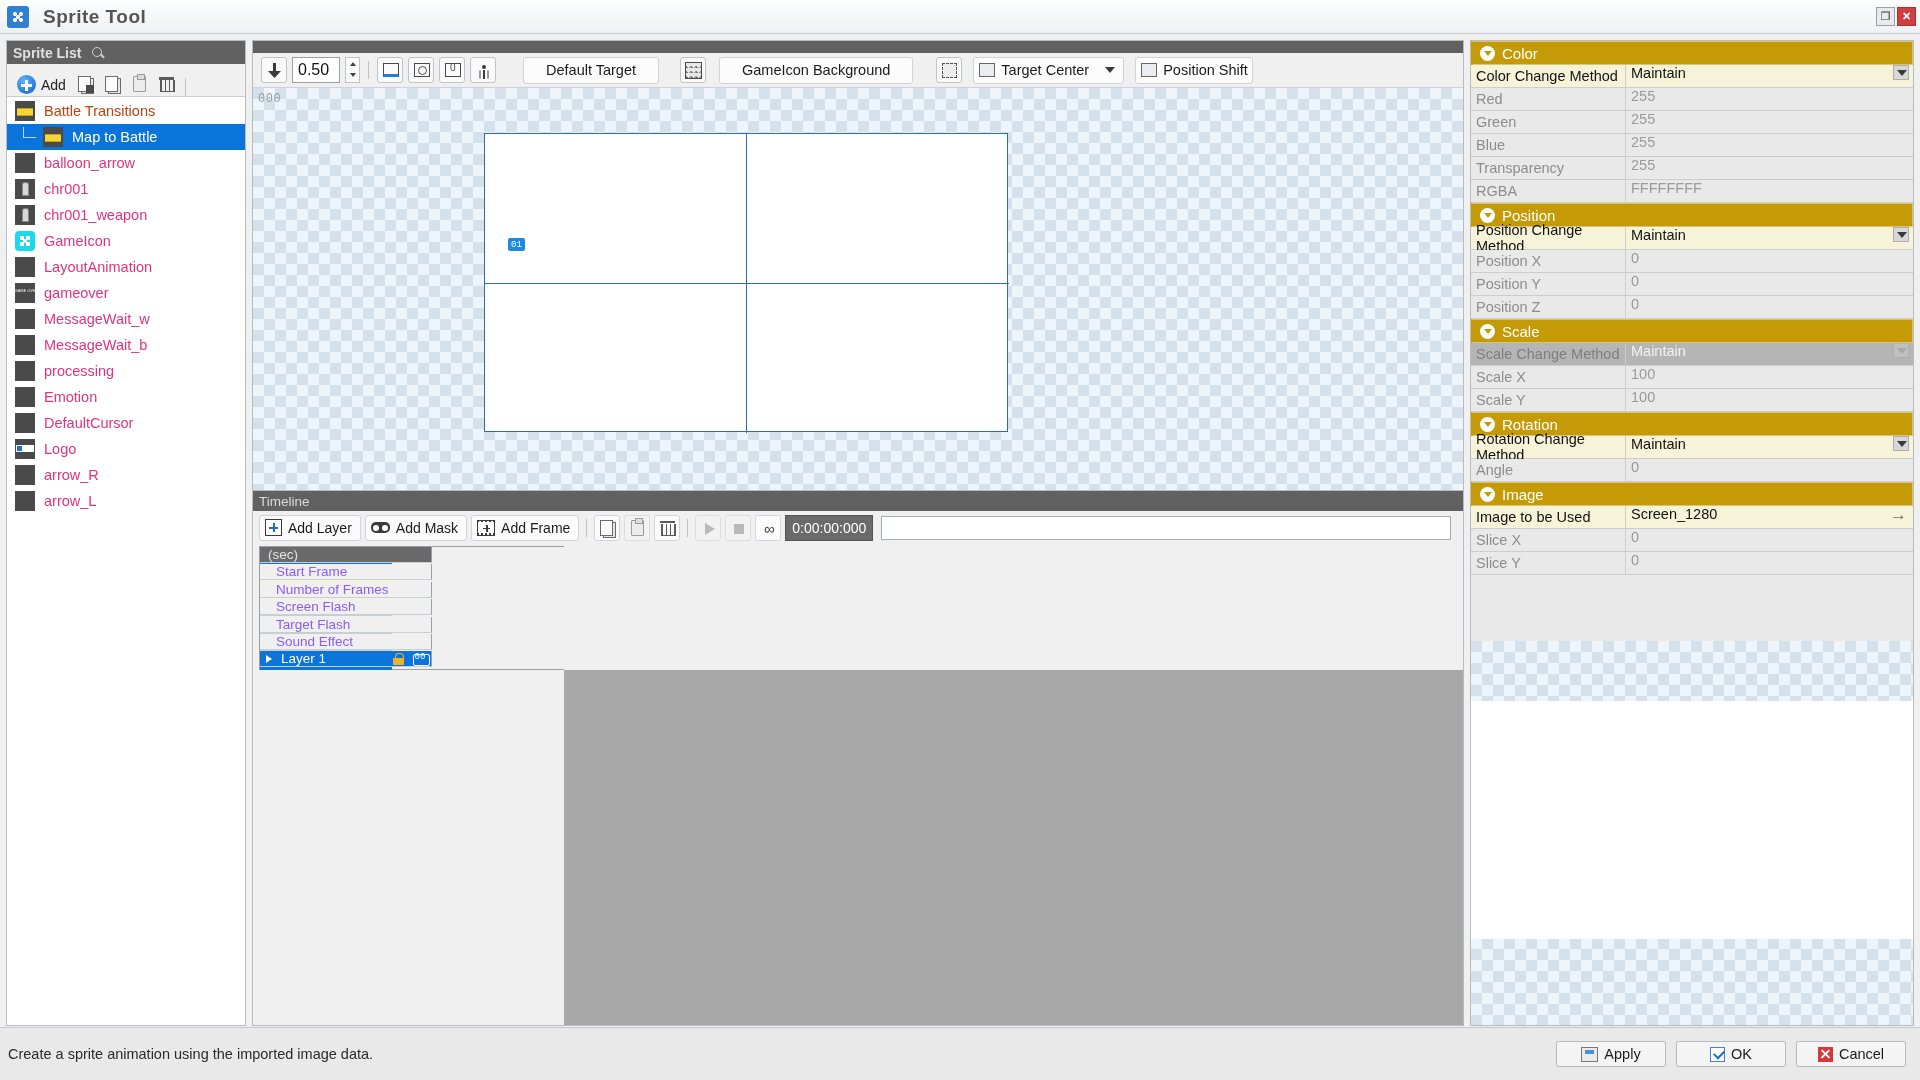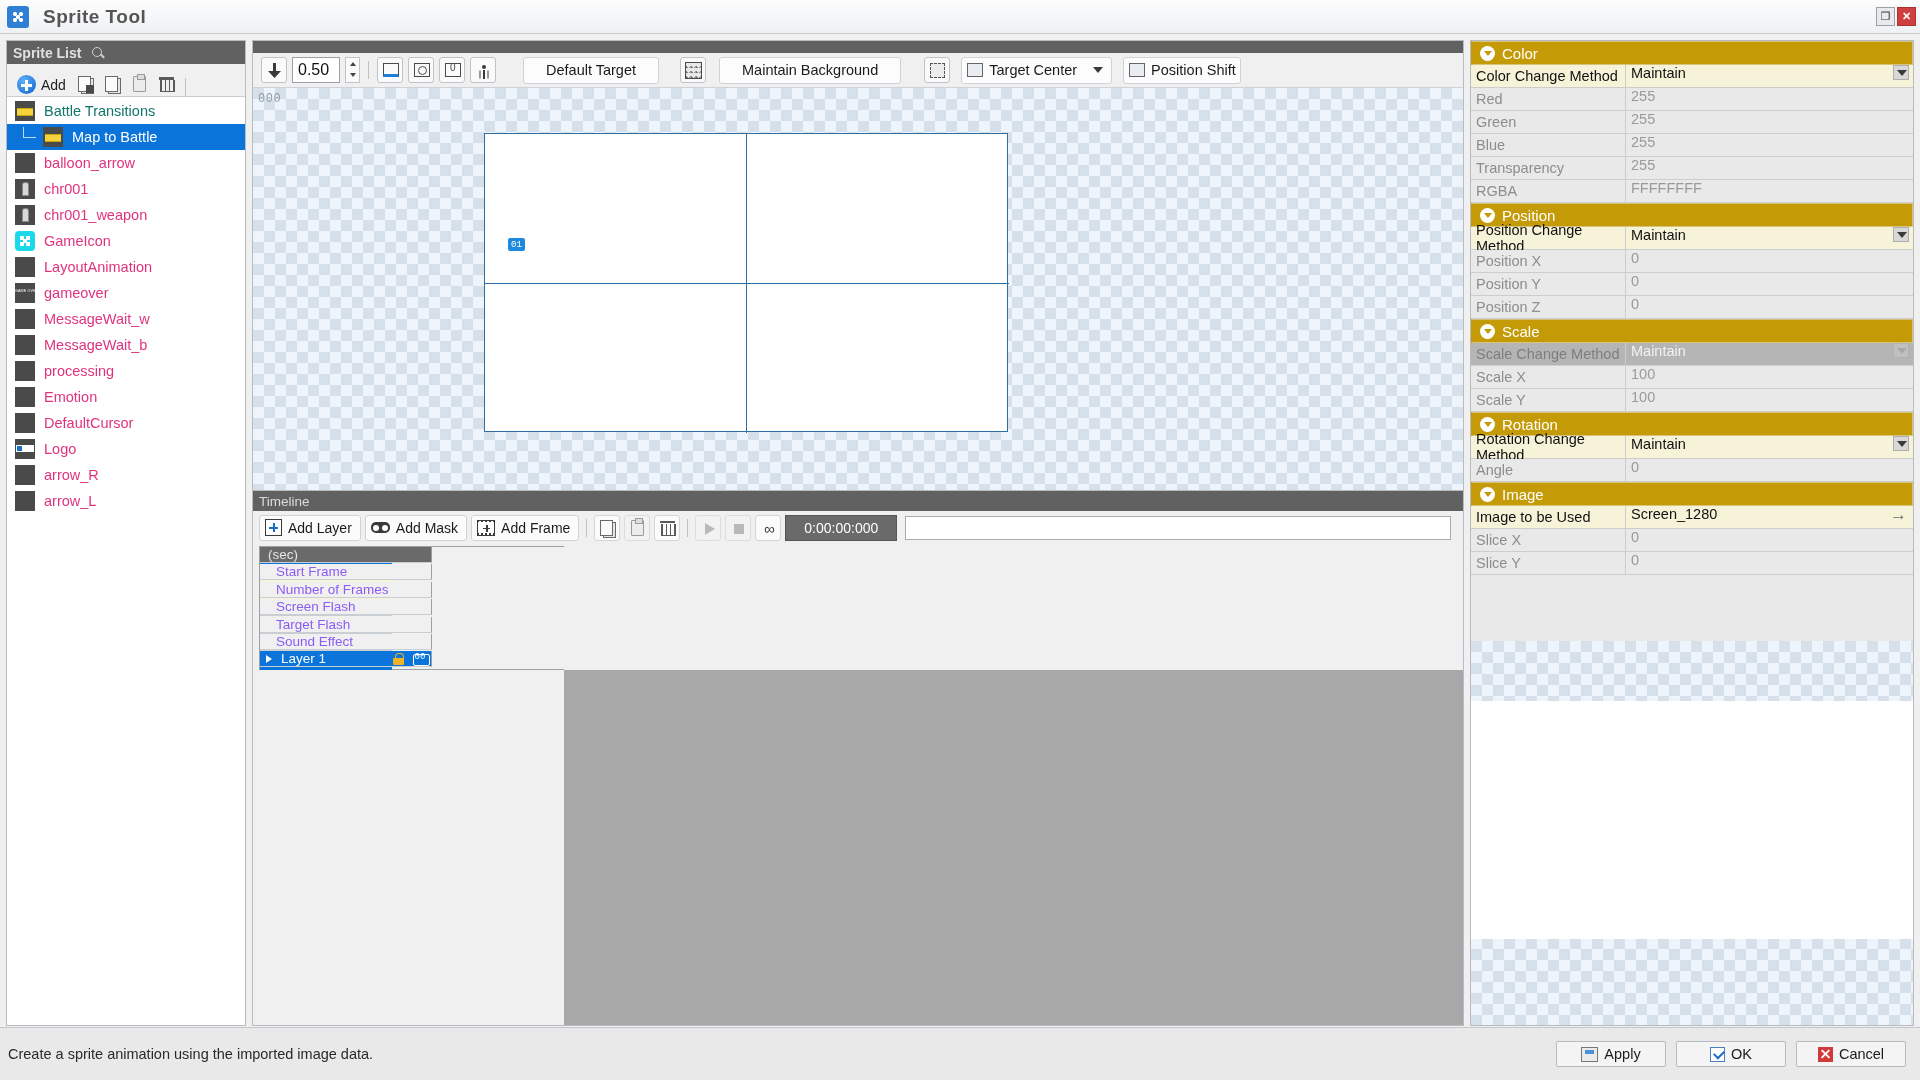--- a/index.html
+++ b/index.html
@@ -120,21 +120,21 @@
   .tool-sep { width:1px; height:18px; background:#c2c2c2; margin:0 3px; }
 
   .sp-list {
     flex:1; background:#fff; border-top:1px solid #c9ced2; overflow:hidden;
     padding-top:1px;
   }
   .sp-item {
     height:26px; display:flex; align-items:center; padding-left:8px;
     font-size:14.5px; color:#e0337f; white-space:nowrap;
   }
-  .sp-item.root { color:#0f766e; }
+  .sp-item.root { color:#c2410c; }
   .sp-item.sel { background:#0a74da; color:#fff; }
   .sp-thumb {
     width:20px; height:20px; background:#4a4a4a; flex:none; margin-right:9px;
     position:relative; overflow:hidden;
   }
   .tree-dash {
     width:28px; height:20px; flex:none; position:relative;
   }
   .tree-dash::before{
     content:""; position:absolute; left:8px; top:0; width:1px; height:10px;
@@ -367,21 +367,21 @@
     border-left:10px solid #b9b9b9;
   }
   .stop-sq{
     position:absolute; left:8px; top:8px; width:10px;height:10px;background:#b9b9b9;
   }
   .loop-ic{
     position:absolute; left:4px; top:7px; width:18px; height:11px;
     color:#3a3a3a; font-size:15px; line-height:11px; text-align:center;
   }
   .time-field {
-    height:26px; min-width:78px; padding:0 18px; background:#6a6a6a; color:#fff;
+    height:26px; min-width:78px; padding:0 6px; background:#6a6a6a; color:#fff;
     display:flex; align-items:center; justify-content:center; font-size:14px;
     border:1px solid #555; flex:none;
   }
   .scrub {
     flex:1; height:24px; background:#fff; border:1px solid #a8adb2; margin-left:4px;
     margin-right:6px;
   }
 
   
   .tl-table {
@@ -657,21 +657,21 @@
       <span class="sq-btn">
           <span class="vb-ic num"></span>
         </span>
       <span class="sq-btn">
           <span class="vb-ic vb-person" style="border:none"></span>
         </span>
       <span class="wide-btn" style="margin-left:22px">Default Target</span>
       <span class="sq-btn img-btn" style="margin-left:16px">
           <span class="mini"></span>
         </span>
-      <span class="wide-btn" style="margin-left:8px">Maintain Background</span>
+      <span class="wide-btn" style="margin-left:8px">GameIcon Background</span>
       <span class="sq-btn" style="margin-left:18px">
           <span class="dashbox"></span>
         </span>
       <span class="combo" style="margin-left:6px">
         <span class="boxic"></span>
         <span class="label">Target Center</span>
         <span class="caret"></span>
       </span>
       <span class="combo" style="margin-left:6px;border-color:#cfd3d7">
         <span class="boxic"></span>

